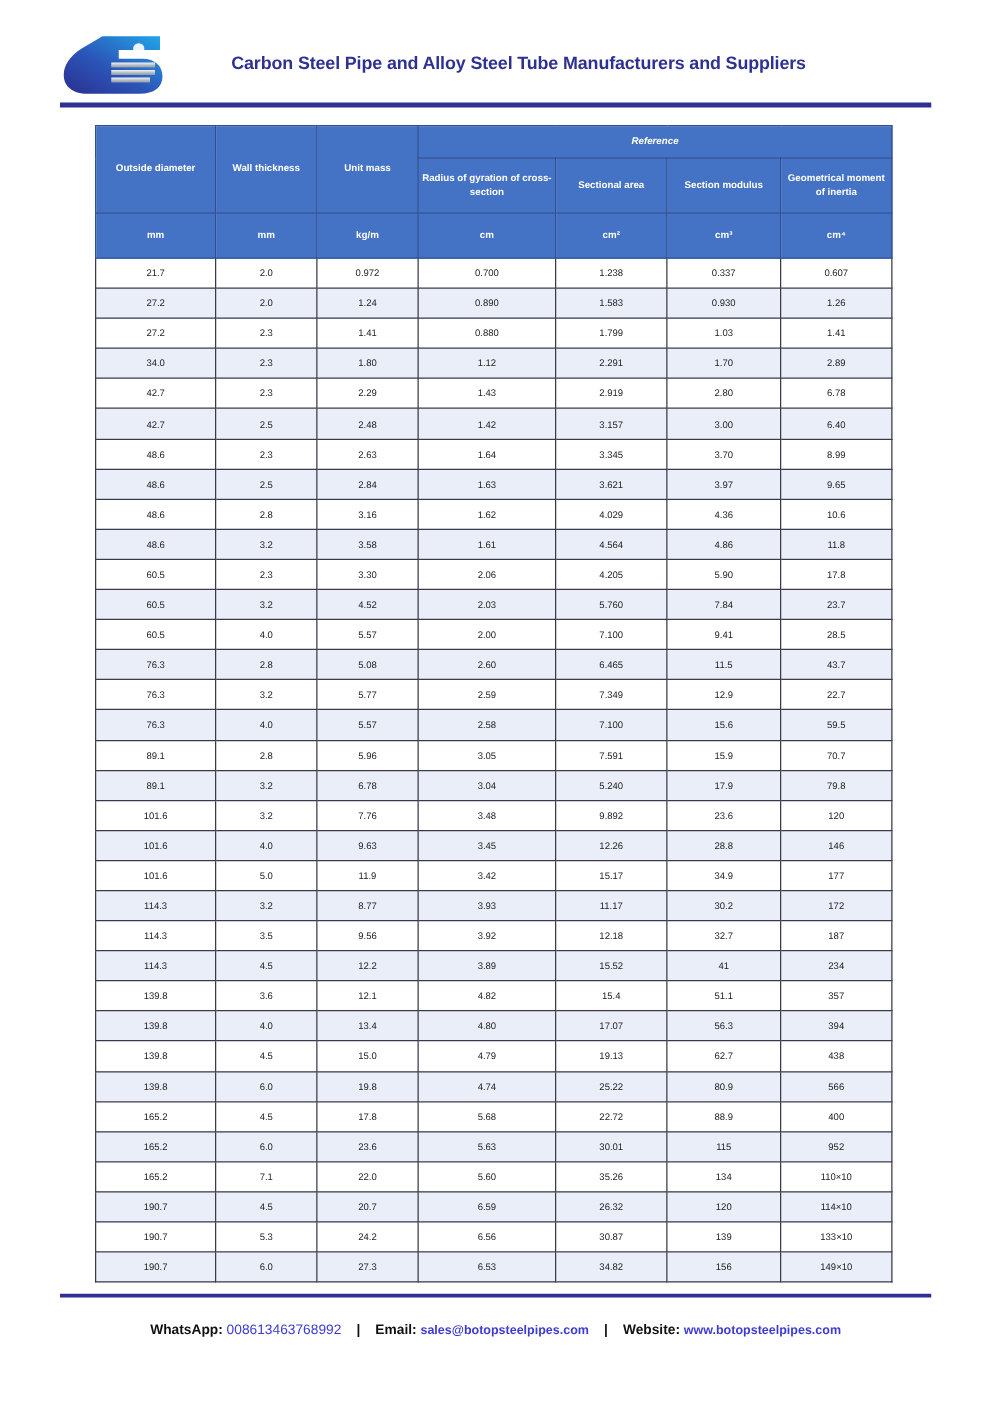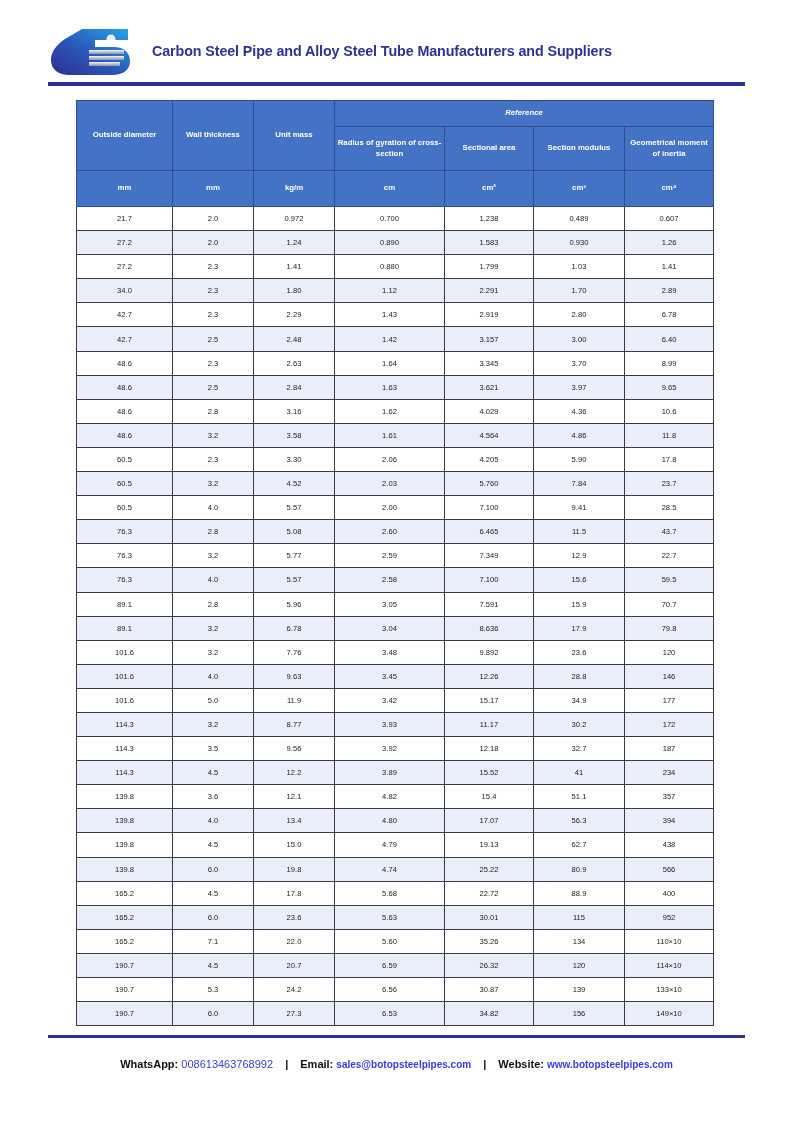--- a/index.html
+++ b/index.html
@@ -16,20 +16,21 @@
     position: relative;
     overflow: hidden;
   }
 
   
   .page-header {
     padding: 30px 48px 0 48px;
     display: flex;
     align-items: center;
     height: 72px;
+    gap: 33px;
   }
   .logo {
     width: 86px;
     height: 52px;
     flex: 0 0 86px;
     position: relative;
     margin-right: 18px;
   }
   .logo svg { display: block; }
   .header-title {
@@ -200,21 +201,21 @@
         <th class="unit">cm⁴</th>
       </tr>
     </thead>
     <tbody id="spec-body">
         <tr>
           <td>21.7</td>
           <td>2.0</td>
           <td>0.972</td>
           <td>0.700</td>
           <td>1.238</td>
-          <td>0.489</td>
+          <td>0.337</td>
           <td>0.607</td>
         </tr>
         <tr class="alt">
           <td>27.2</td>
           <td>2.0</td>
           <td>1.24</td>
           <td>0.890</td>
           <td>1.583</td>
           <td>0.930</td>
           <td>1.26</td>
@@ -352,21 +353,21 @@
           <td>3.05</td>
           <td>7.591</td>
           <td>15.9</td>
           <td>70.7</td>
         </tr>
         <tr class="alt">
           <td>89.1</td>
           <td>3.2</td>
           <td>6.78</td>
           <td>3.04</td>
-          <td>8.636</td>
+          <td>5.240</td>
           <td>17.9</td>
           <td>79.8</td>
         </tr>
         <tr>
           <td>101.6</td>
           <td>3.2</td>
           <td>7.76</td>
           <td>3.48</td>
           <td>9.892</td>
           <td>23.6</td>

